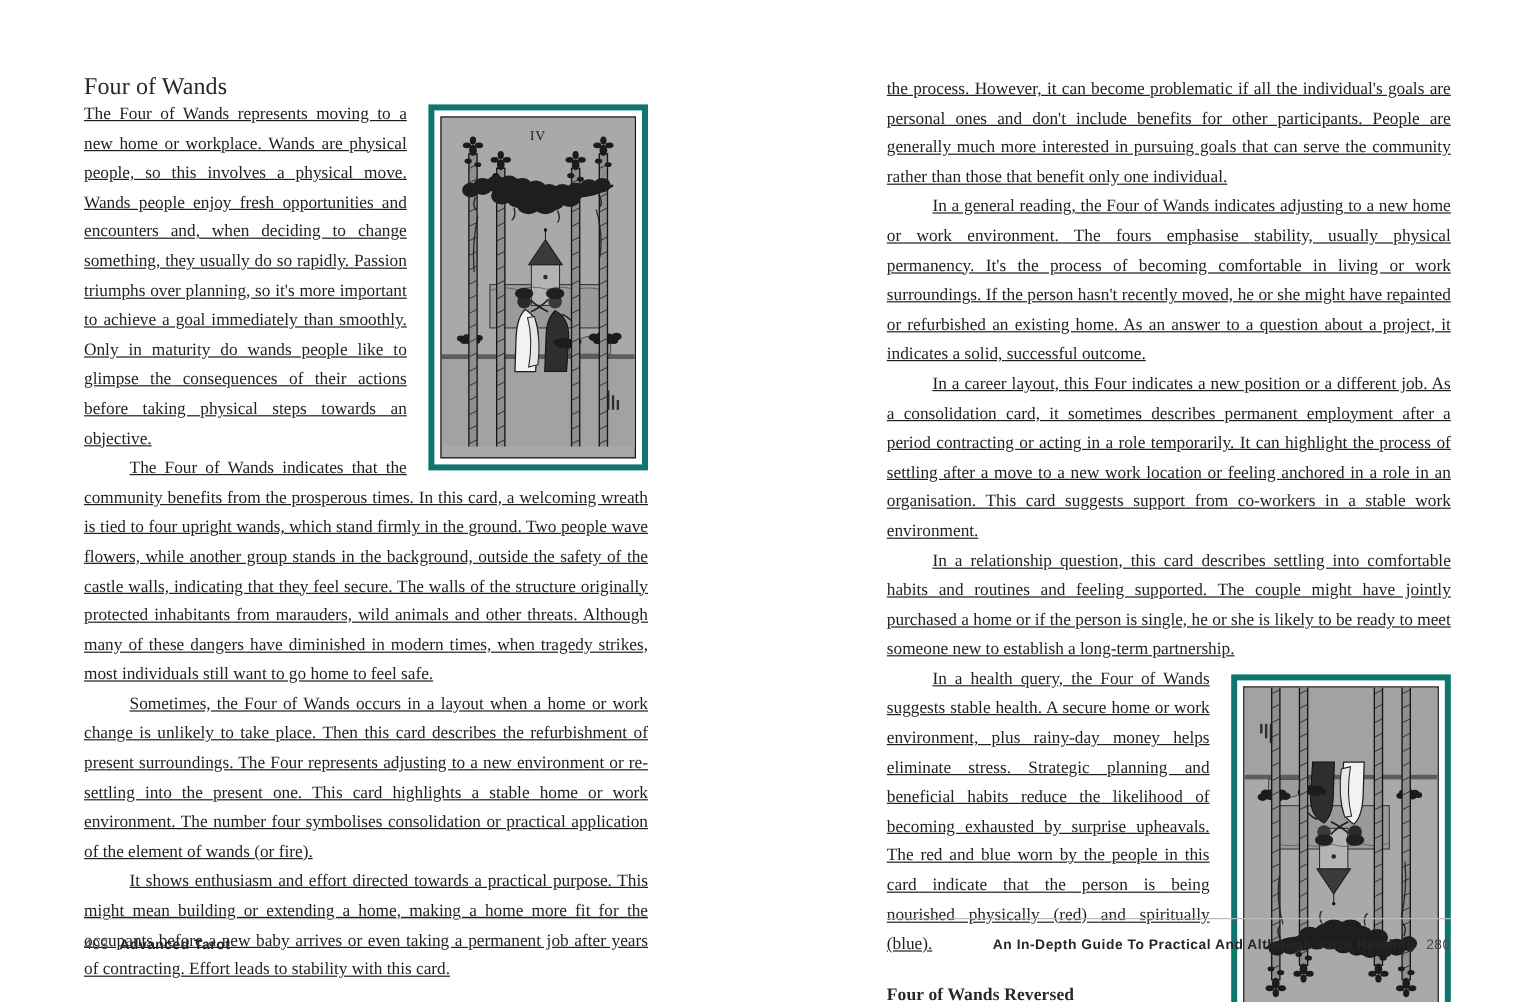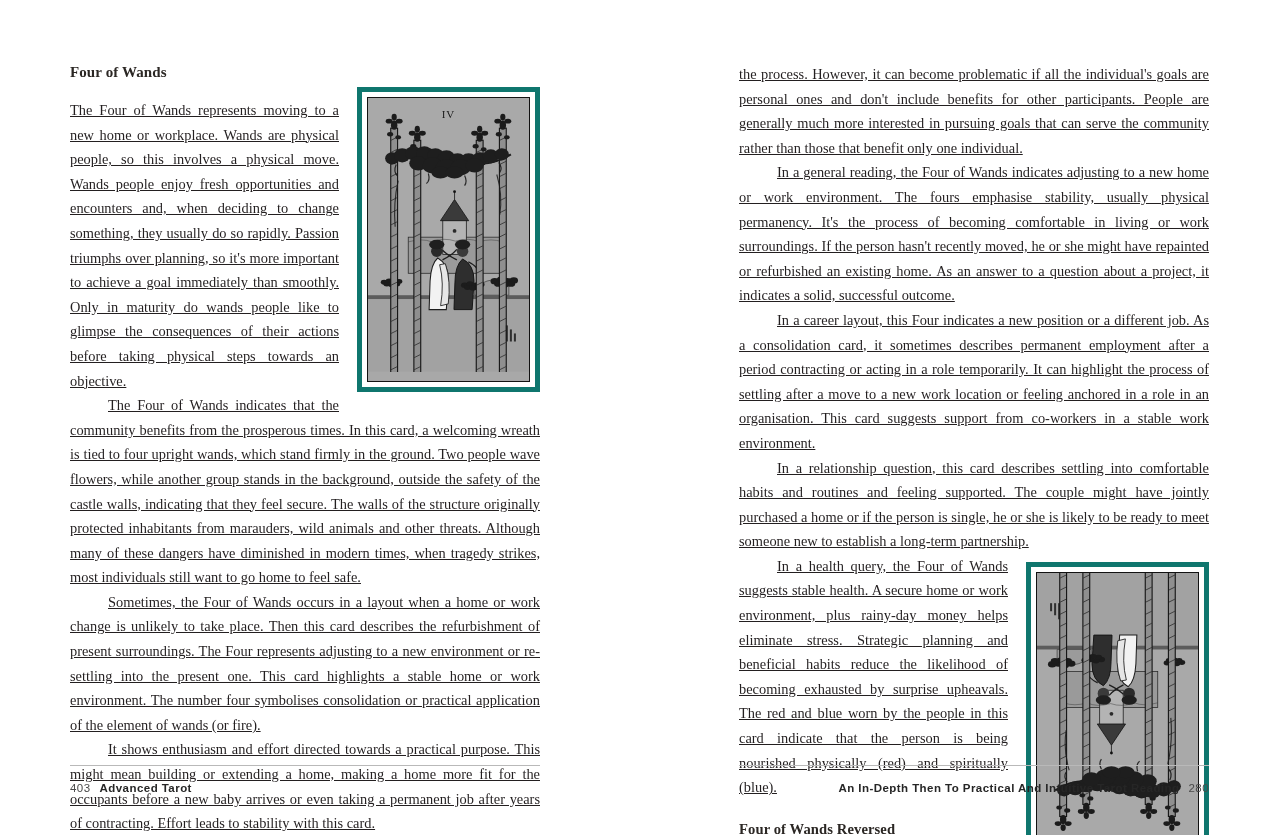--- a/index.html
+++ b/index.html
@@ -19,24 +19,24 @@
     top:62px;
     width:470px;
     text-align:justify;
     font-size:14.4px;
     line-height:24.6px;
   }
   .page-left .col{left:70px;}
   .page-right .col{left:99px;}
 
   h2.section-head{
-    font-size:15px;
-    font-weight:700;
+    font-size:20px;
+    font-weight:400;
     letter-spacing:.1px;
-    margin:0 0 16px 0;
+    margin:0 0 1px 0;
     line-height:20px;
     color:#2b2724;
     text-align:left;
   }
   h2.sub-head{
     font-size:14.6px;
     font-weight:600;
     letter-spacing:.1px;
     margin:19px 0 14px 0;
     line-height:20px;
@@ -372,19 +372,19 @@
 
         <p class="ind">In a health query, the Four of Wands suggests stable health. A secure home or work environment, plus rainy-day money helps eliminate stress. Strategic planning and beneficial habits reduce the likelihood of becoming exhausted by surprise upheavals. The red and blue worn by the people in this card indicate that the person is being nourished physically (red) and spiritually (blue).</p>
 
         <h2 class="sub-head">Four of Wands Reversed</h2>
 
       </div>
 
       <div class="footer">
         <div class="rule"></div>
         <div class="ftext">
-          <span class="ftitle">An In-Depth Then To Practical And Intuitive Tarot Reading</span><span class="sp"></span><span class="pno">280</span>
+          <span class="ftitle">An In-Depth Guide To Practical And Although Tarot Reading</span><span class="sp"></span><span class="pno">280</span>
         </div>
       </div>
     </div>
   </div>
 
 </div>
 
 </body></html>

